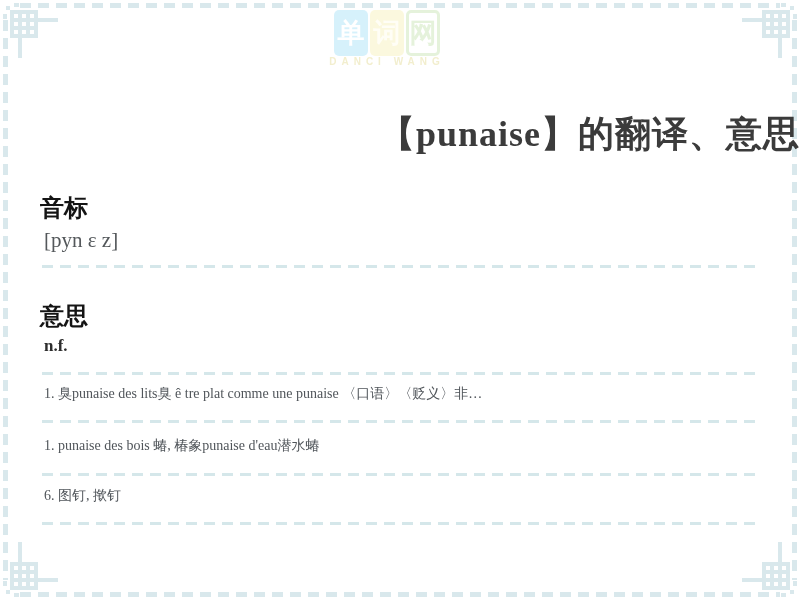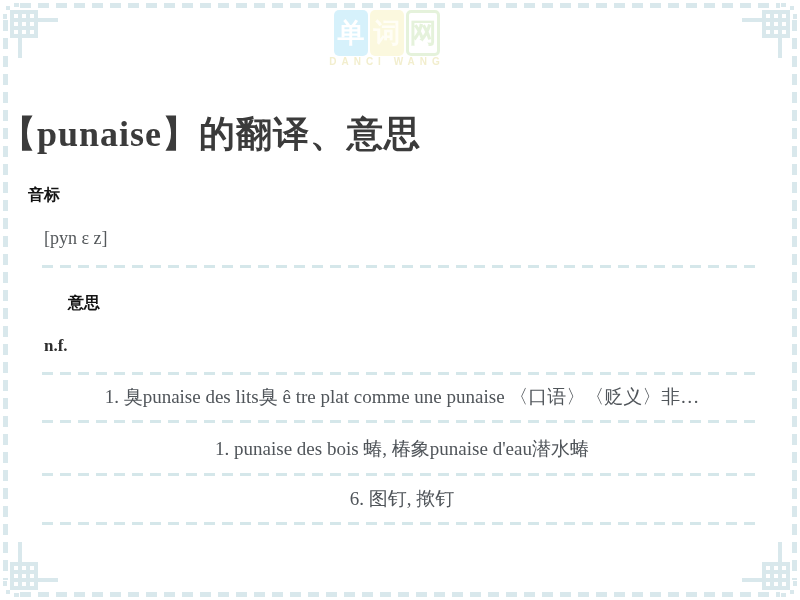--- a/index.html
+++ b/index.html
@@ -35,32 +35,32 @@
   .logo-blocks{display:flex;gap:2px;transform:translateX(-13px);}
   .logo-block{width:34px;height:46px;border-radius:5px;display:flex;align-items:center;
     justify-content:center;font-size:27px;font-weight:bold;
     font-family:"Liberation Sans","DejaVu Sans",sans-serif;}
   .logo-block.b1{background:#cdeefb;color:#ffffff;}
   .logo-block.b2{background:#fbf7d6;color:#fffef4;}
   .logo-block.b3{background:#ffffff;border:3px solid #dff0d3;color:#dff0d3;width:28px;height:40px;}
   .logo-sub{font-family:"Liberation Sans","DejaVu Sans",sans-serif;
     font-size:10px;font-weight:bold;letter-spacing:5px;color:#efeac2;transform:translateX(-13px);}
   
-  .title{position:absolute;top:86px;left:0;right:0;text-align:left;
+  .title{position:absolute;top:86px;left:0;right:0;text-align:right;
     font-size:36px;font-weight:bold;color:#3b3b3b;letter-spacing:1px;}
-  .h-section{position:absolute;left:28px;font-size:16px;font-weight:bold;color:#141414;}
+  .h-section{position:absolute;left:40px;font-size:24px;font-weight:bold;color:#141414;}
   .h-phonetic{top:172px;}
-  .h-meaning{top:280px;margin-left:40px;}
-  .phonetic-value{position:absolute;left:44px;top:228px;font-size:18px;color:#54585b;}
+  .h-meaning{top:280px;}
+  .phonetic-value{position:absolute;left:44px;top:228px;font-size:21px;color:#54585b;}
   .pos-label{position:absolute;left:44px;top:336px;font-size:17px;font-weight:bold;color:#2d2d2d;}
   .sep{position:absolute;left:42px;right:44px;height:3px;
     background:repeating-linear-gradient(90deg,var(--sep) 0 11px,transparent 11px 18px);}
   .sep1{top:265px;} .sep2{top:372px;} .sep3{top:420px;} .sep4{top:473px;} .sep5{top:522px;}
-  .def-item{position:absolute;left:44px;right:40px;font-size:19px;color:#50555a;
-    line-height:1.3;white-space:nowrap;overflow:hidden;text-align:center;}
+  .def-item{position:absolute;left:44px;right:40px;font-size:14px;color:#50555a;
+    line-height:1.3;white-space:nowrap;overflow:hidden;}
   .it1{top:385px;} .it2{top:437px;} .it3{top:487px;}
 </style>
 </head>
 <body>
 
 <div class="edge edge-top"></div>
 <div class="edge edge-bottom"></div>
 <div class="edge edge-left"></div>
 <div class="edge edge-right"></div>
 

